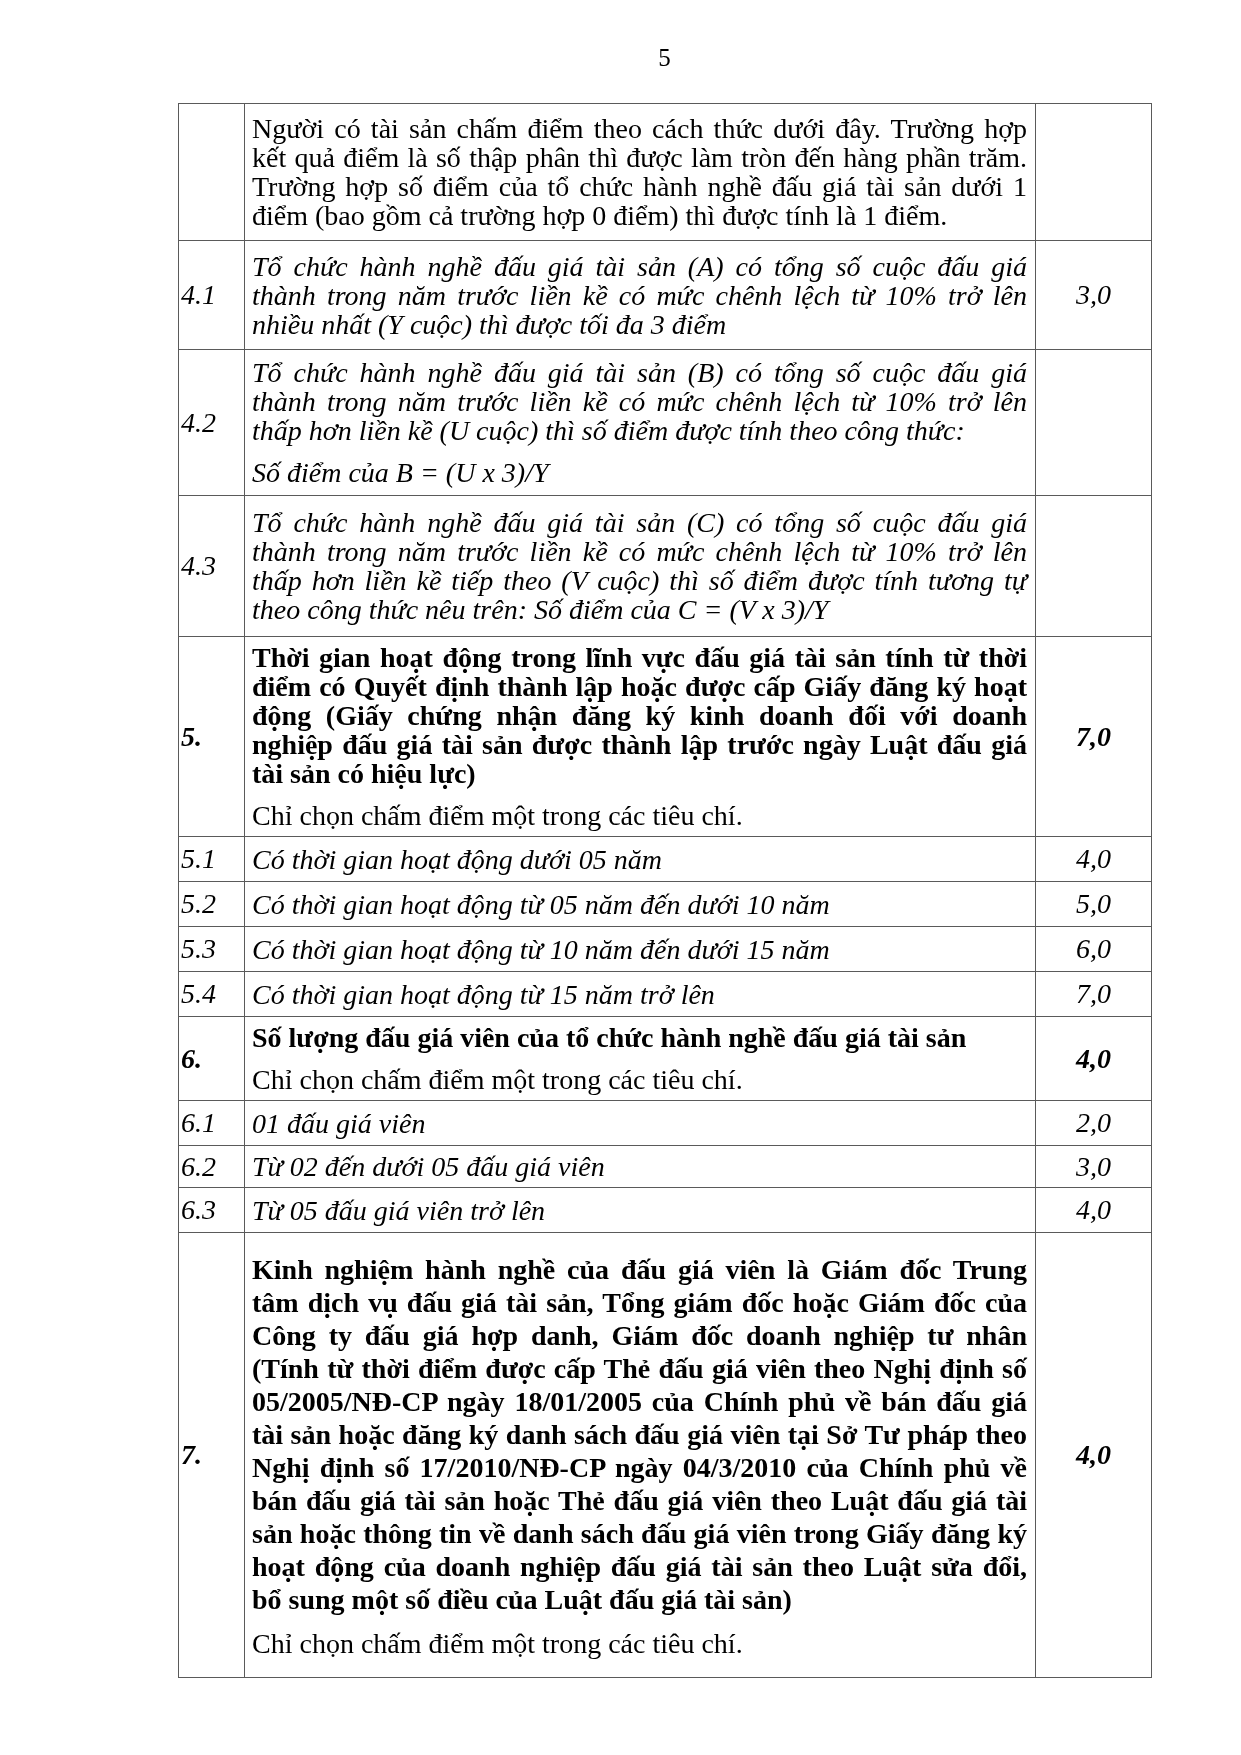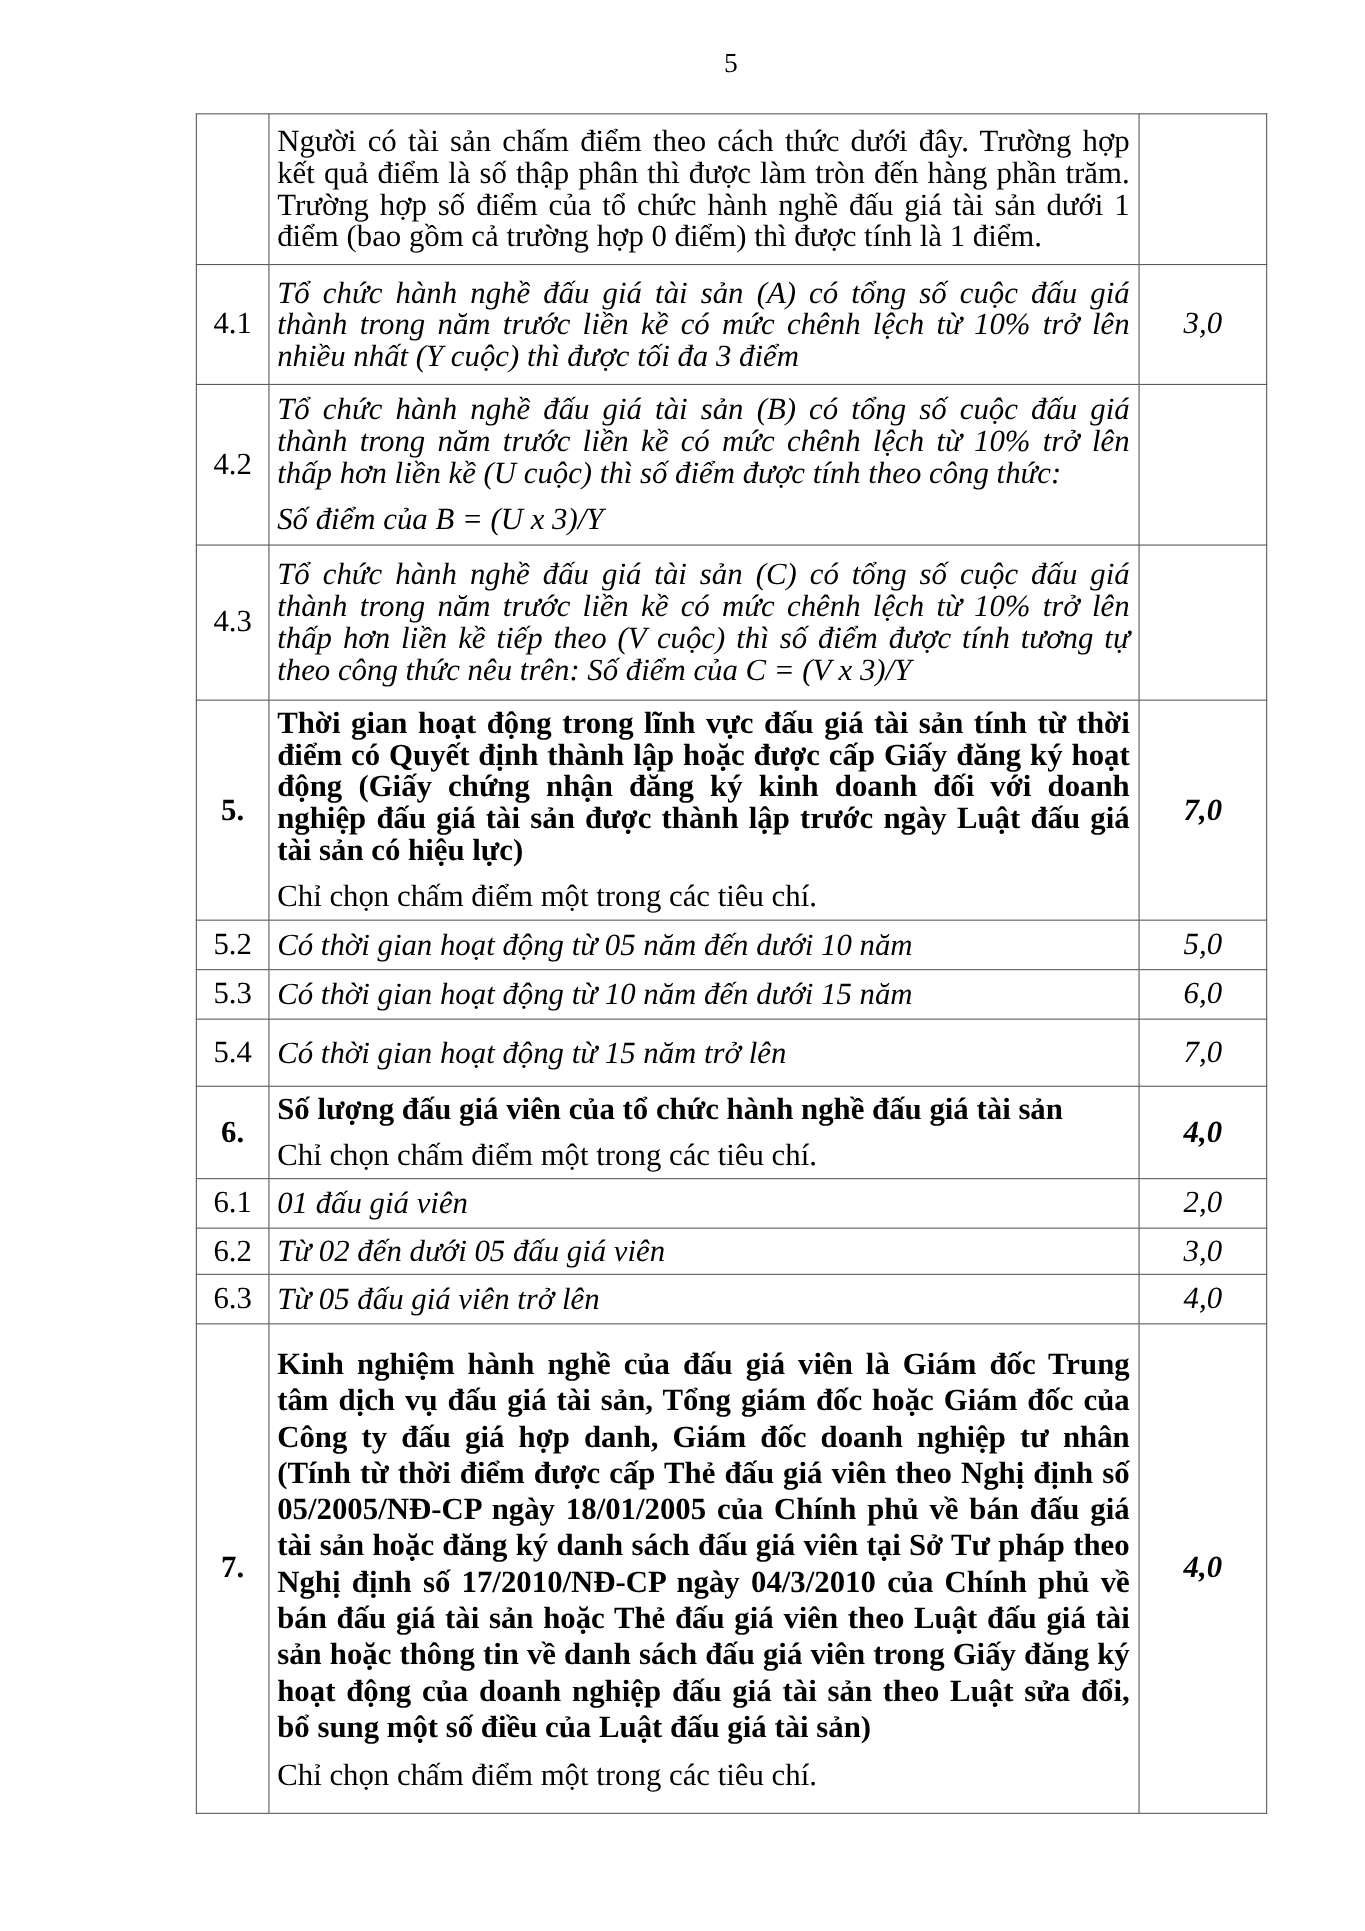--- a/index.html
+++ b/index.html
@@ -26,21 +26,21 @@
   }
   col.c-num{width:66px;}
   col.c-txt{width:791px;}
   col.c-score{width:116px;}
   td{
     border:1.5px solid #5a5a5a;
     vertical-align:middle;
     overflow:hidden;
   }
   td.num{
-    text-align:center;
+    font-style:italic;
     padding:2px 2px;
   }
   td.txt{
     padding:6px 8px 6px 7px;
   }
   td.txt p{
     margin:0;
     text-align:justify;
     line-height:29px;
   }
@@ -103,38 +103,45 @@
 
   <tr style="height:181px;">
     <td class="num bi">5.</td>
     <td class="txt">
       <p class="bi">Thời gian hoạt động trong lĩnh vực đấu giá tài sản tính từ thời điểm có Quyết định thành lập hoặc được cấp Giấy đăng ký hoạt động (Giấy chứng nhận đăng ký kinh doanh đối với doanh nghiệp đấu giá tài sản được thành lập trước ngày Luật đấu giá tài sản có hiệu lực)</p>
       <p class="reg">Chỉ chọn chấm điểm một trong các tiêu chí.</p>
     </td>
     <td class="score bi">7,0</td>
   </tr>
 
+  <tr style="height:45px;">
+    <td class="num">5.1</td>
+    <td class="txt">
+          <p class="it">Có thời gian hoạt động dưới 05 năm</p>
+        </td>
+    <td class="score it">4,0</td>
+  </tr>
 
   <tr style="height:45px;padding-left:42px;">
     <td class="num">5.2</td>
     <td class="txt">
           <p class="it">Có thời gian hoạt động từ 05 năm đến dưới 10 năm</p>
         </td>
     <td class="score it">5,0</td>
   </tr>
 
   <tr style="height:45px;">
     <td class="num">5.3</td>
     <td class="txt">
           <p class="it">Có thời gian hoạt động từ 10 năm đến dưới 15 năm</p>
         </td>
     <td class="score it">6,0</td>
   </tr>
 
-  <tr style="height:61px;">
+  <tr style="height:45px;">
     <td class="num">5.4</td>
     <td class="txt">
           <p class="it">Có thời gian hoạt động từ 15 năm trở lên</p>
         </td>
     <td class="score it">7,0</td>
   </tr>
 
   <tr style="height:83px;">
     <td class="num bi">6.</td>
     <td class="txt">

